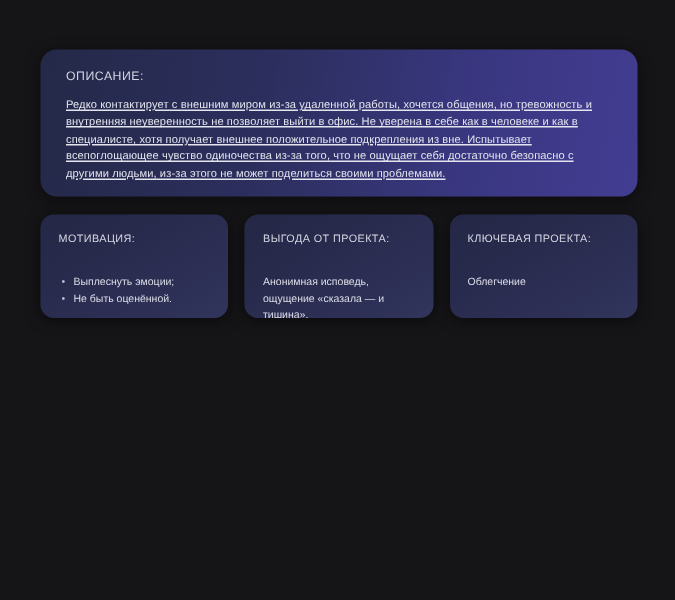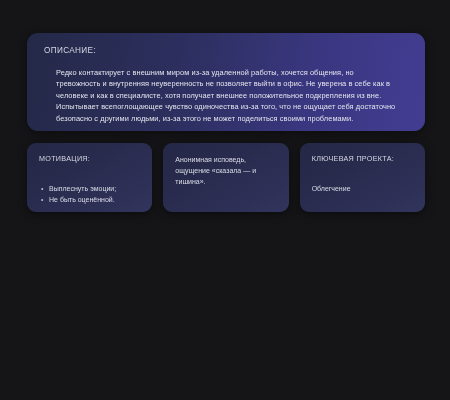--- a/index.html
+++ b/index.html
@@ -36,22 +36,23 @@
     color: #d5d6e2;
     font-size: 8.2px;
     letter-spacing: 0.35px;
     margin: 0 0 9px 0;
     font-weight: 400;
   }
   .desc-body {
     color: #e4e5ee;
     font-size: 7.4px;
     line-height: 11.4px;
-    margin: 12px;
+    margin: 0;
     letter-spacing: 0.08px;
+    text-decoration: underline;
   }
 
   
   .card-row {
     position: absolute;
     left: 27px;
     top: 143px;
     width: 398px;
     height: 69px;
     display: flex;
@@ -119,20 +120,21 @@
           <span>Выплеснуть эмоции;</span>
         </li>
         <li>
           <span class="bullet">•</span>
           <span>Не быть оценённой.</span>
         </li>
       </ul>
     </article>
 
     <article class="card">
+      <h3 class="card-title">ВЫГОДА ОТ ПРОЕКТА:</h3>
       <p class="card-text">Анонимная исповедь, ощущение «сказала — и тишина».</p>
     </article>
 
     <article class="card">
       <h3 class="card-title">КЛЮЧЕВАЯ ПРОЕКТА:</h3>
       <p class="card-text">Облегчение</p>
     </article>
 
   </div>
 </div>

